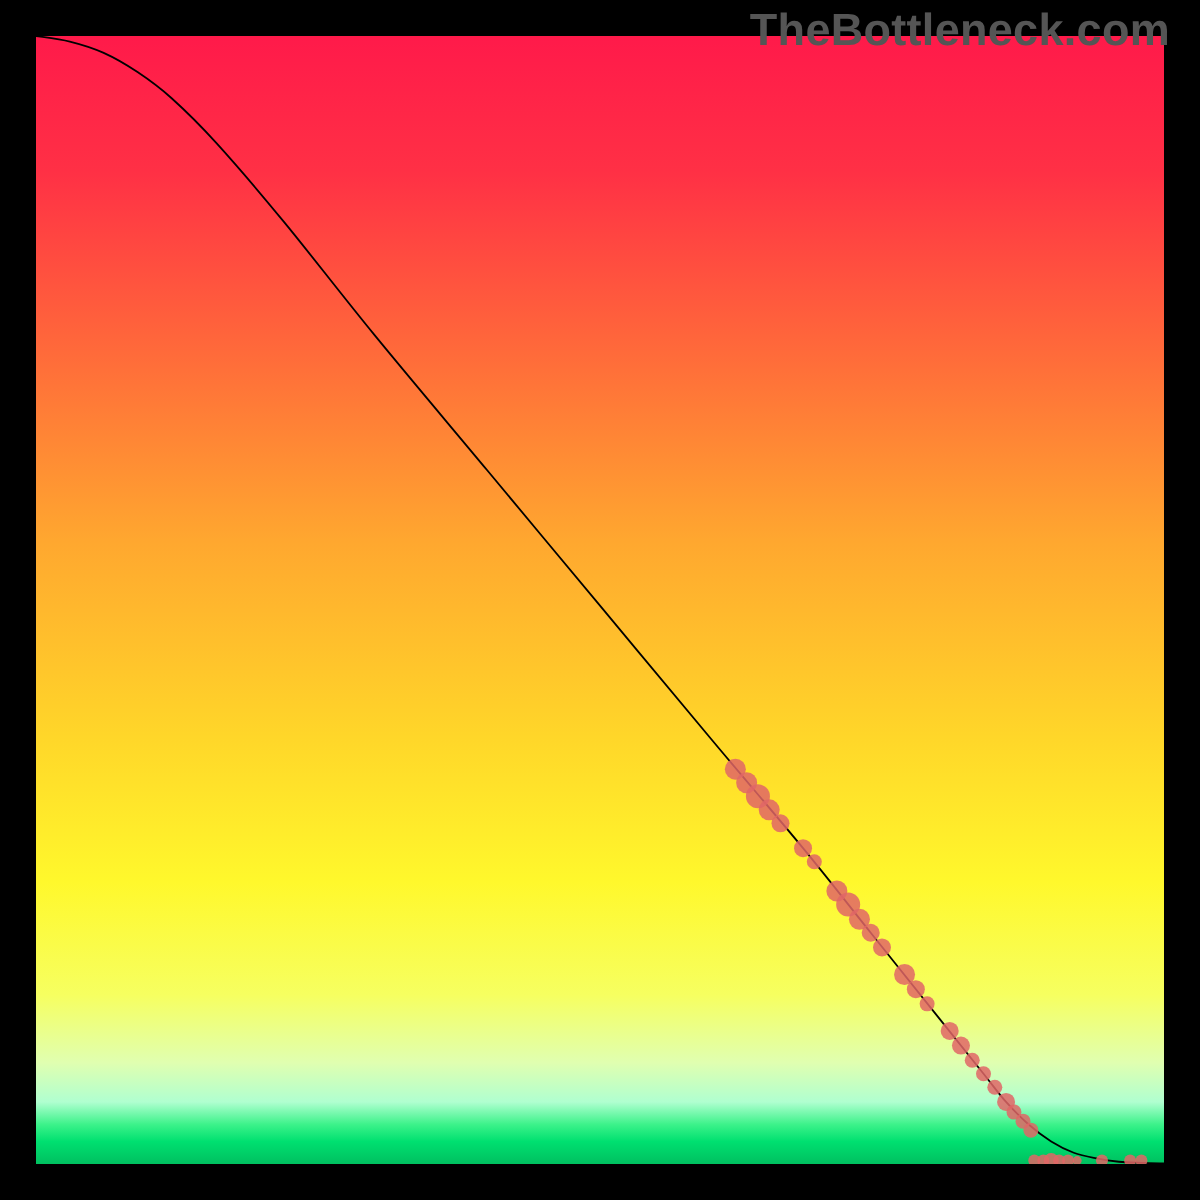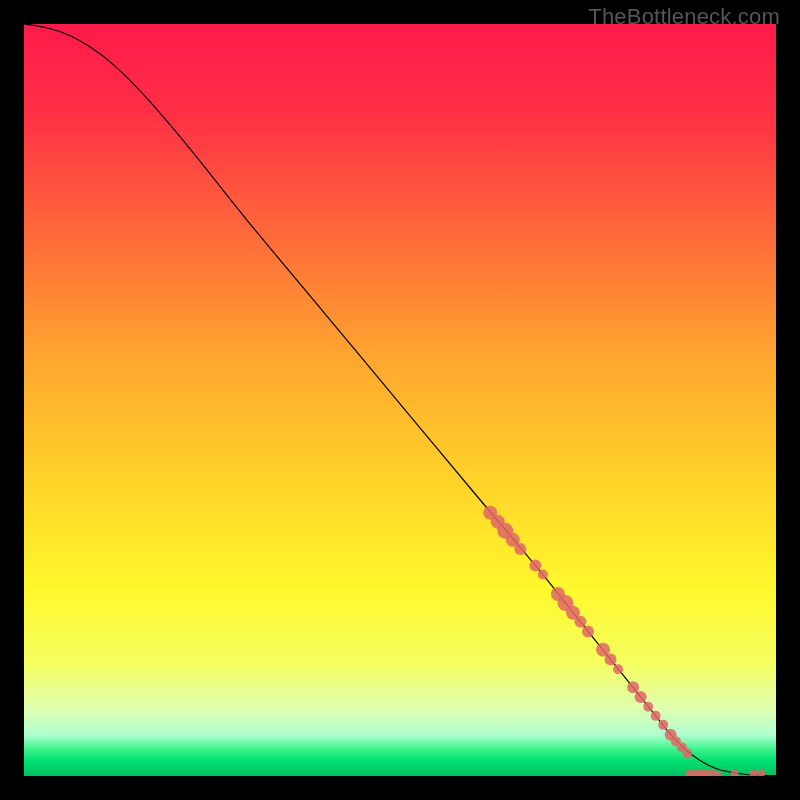--- a/index.html
+++ b/index.html
@@ -14,22 +14,22 @@
   .container {
     width: 800px;
     height: 800px;
     position: relative;
   }
   .watermark {
     position: absolute;
     top: 4px;
     right: 20px;
     color: #555;
-    font-size: 22px;
-    font-weight: 400;
+    font-size: 30px;
+    font-weight: 700;
     z-index: 10;
     letter-spacing: 0.2px;
   }
   .plot-area {
     position: absolute;
     left: 24px;
     top: 24px;
     width: 752px;
     height: 752px;
   }

